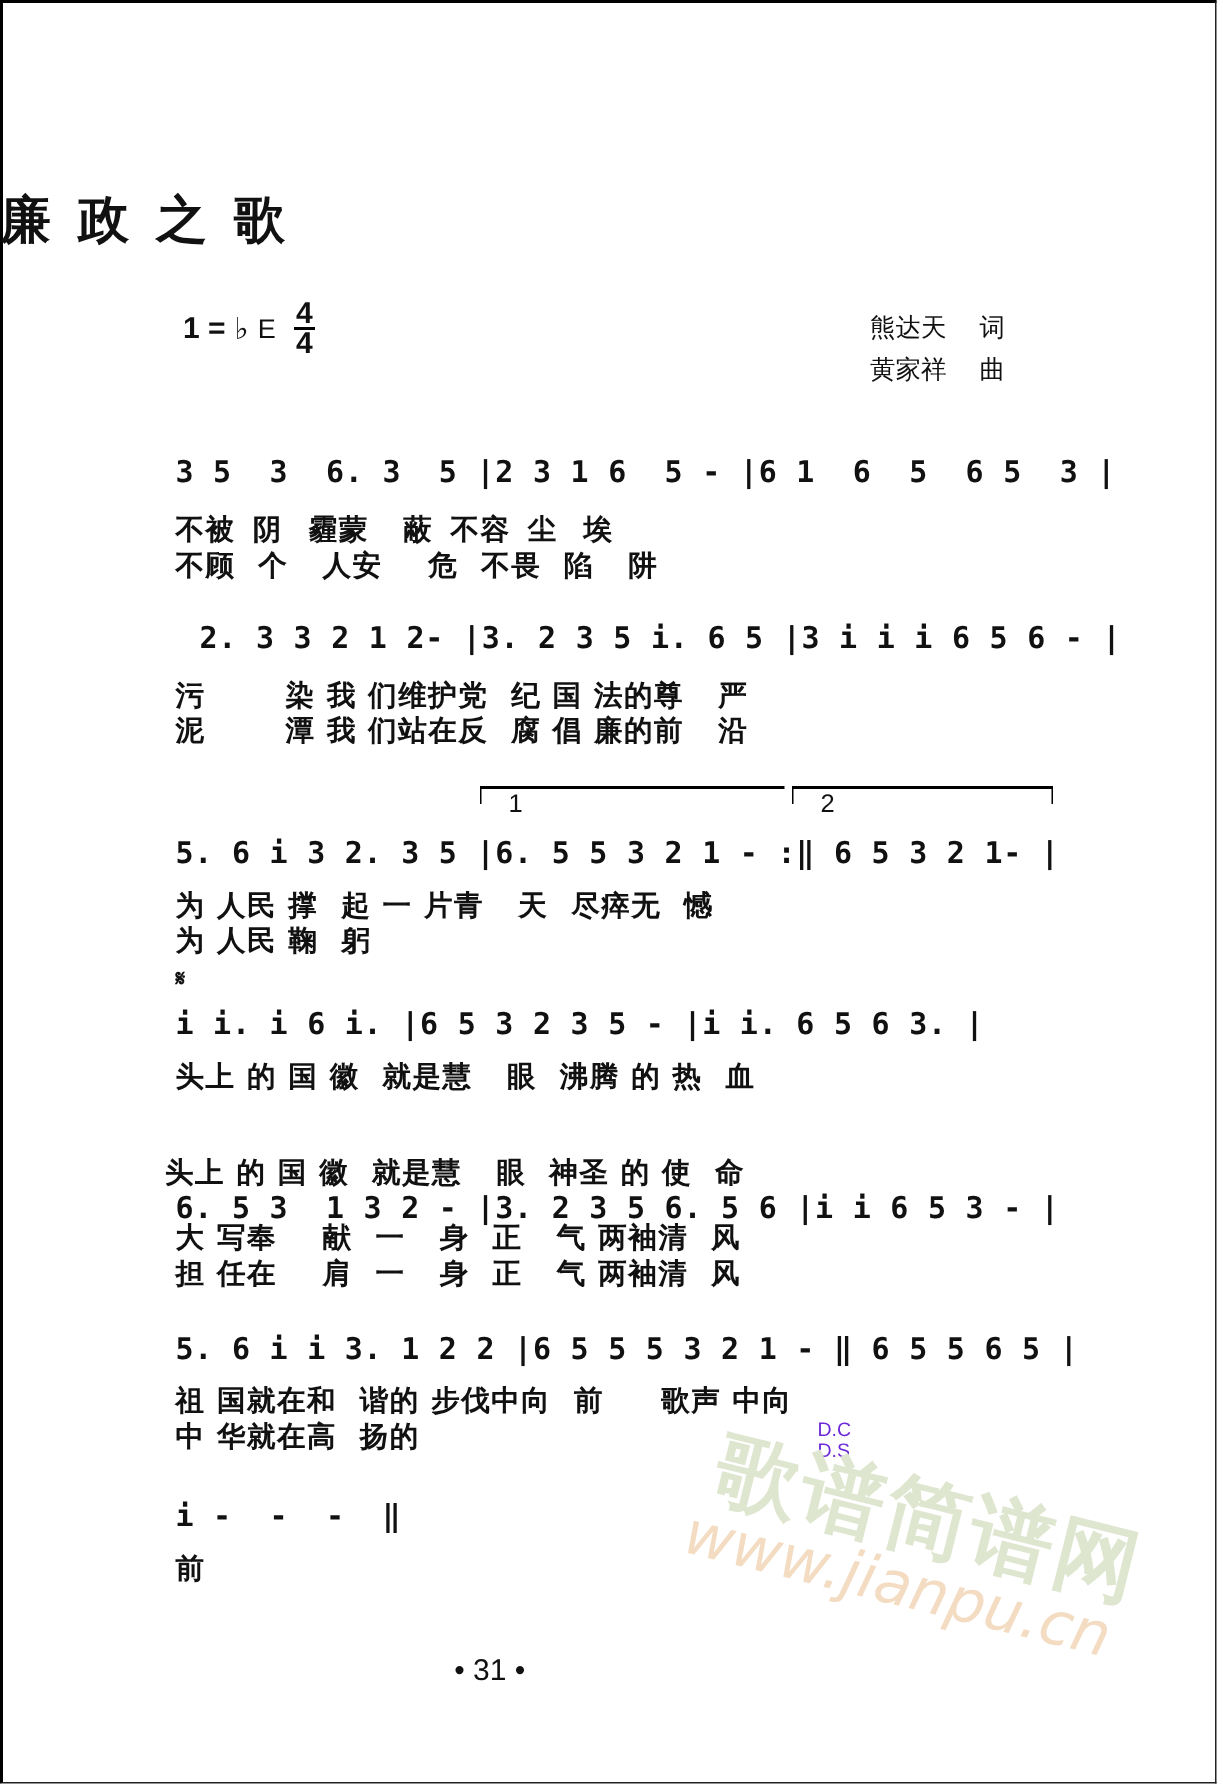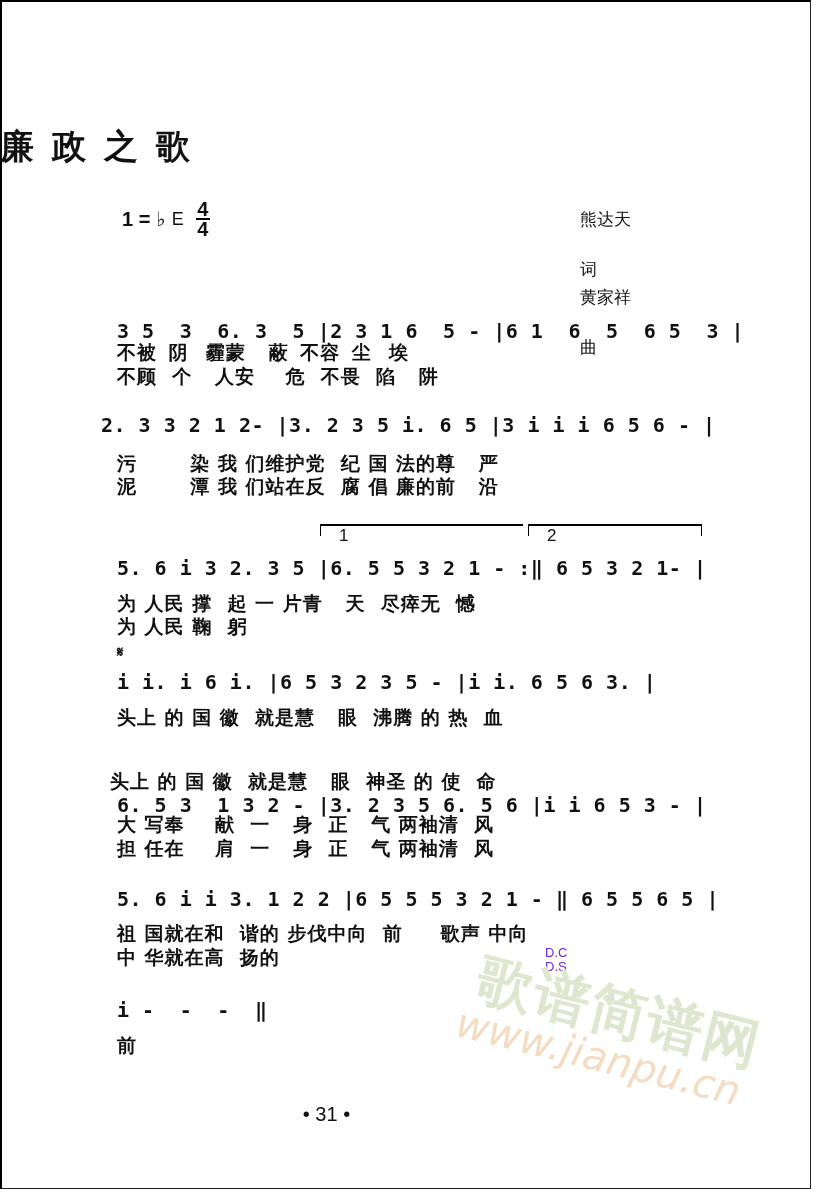--- a/index.html
+++ b/index.html
@@ -12,21 +12,21 @@
            font-size: 34px; letter-spacing: 18px; font-weight: bold; font-family: "DejaVu Serif", serif; }
   .key { position: absolute; left: 122px; top: 200px; font-family: "Liberation Sans", sans-serif;
          font-weight: bold; font-size: 20px; display: flex; align-items: center; gap: 6px; }
   .key .flat { font-weight: normal; font-size: 20px; }
   .key .e { font-weight: normal; font-size: 18px; }
   .timesig { display: inline-flex; flex-direction: column; align-items: center; line-height: 18px;
              font-size: 20px; margin-left: 6px; }
   .timesig .bar { width: 14px; height: 2px; background: #000; }
   .credits { position: absolute; left: 580px; top: 205px; font-family: "DejaVu Sans", sans-serif;
              font-size: 17px; line-height: 28px; }
-  .credits .row { display: flex; gap: 22px; flex-direction: column; }
+  .credits .row { display: flex; gap: 22px; }
   .notes { position: absolute; font-family: "DejaVu Sans Mono", monospace; font-weight: bold;
            font-size: 20px; white-space: pre; letter-spacing: 0.5px; }
   .lyric { position: absolute; font-family: "DejaVu Serif", serif; font-weight: bold;
            font-size: 19px; white-space: pre; letter-spacing: 1px; }
   .volta { position: absolute; border-top: 2px solid #000; height: 10px; }
   .volta.left { border-left: 1px solid #000; }
   .volta.right { border-right: 1px solid #000; }
   .volta span { position: absolute; left: 18px; top: 0px; font-family: "Liberation Sans", sans-serif;
                 font-size: 17px; font-weight: normal; }
   .segno { position: absolute; left: 117px; top: 643px; font-size: 15px; font-weight: bold; }
@@ -63,25 +63,25 @@
   <div class="row">
     <span>熊达天</span>
     <span>词</span>
   </div>
   <div class="row">
     <span>黄家祥</span>
     <span>曲</span>
   </div>
 </div>
 
-<div class="notes" style="left:117px; top:302px;margin-top:17px;">3 5  3  6. 3  5 |2 3 1 6  5 - |6 1  6  5  6 5  3 |</div>
+<div class="notes" style="left:117px; top:302px;">3 5  3  6. 3  5 |2 3 1 6  5 - |6 1  6  5  6 5  3 |</div>
 <div class="lyric" style="left:117px; top:340px;font-family:Liberation Serif, serif;">不被  阴   霾蒙    蔽  不容  尘   埃</div>
 <div class="lyric" style="left:117px; top:364px;">不顾  个   人安    危  不畏  陷   阱</div>
 
-<div class="notes" style="left:101px; top:413px;">2. 3 3 2 1 2- |3. 2 3 5 i. 6 5 |3 i i i 6 5 6 - |</div>
+<div class="notes" style="left:133px; top:413px;">2. 3 3 2 1 2- |3. 2 3 5 i. 6 5 |3 i i i 6 5 6 - |</div>
 <div class="lyric" style="left:117px; top:451px;">污       染 我 们维护党  纪 国 法的尊   严</div>
 <div class="lyric" style="left:117px; top:474px;">泥       潭 我 们站在反  腐 倡 廉的前   沿</div>
 
 <div class="volta left" style="left:320px; top:524px; width:202px;">
   <span>1</span>
 </div>
 <div class="volta left right" style="left:528px; top:524px; width:172px;">
   <span>2</span>
 </div>
 <div class="notes" style="left:117px; top:556px;">5. 6 i 3 2. 3 5 |6. 5 5 3 2 1 - :‖ 6 5 3 2 1- |</div>

